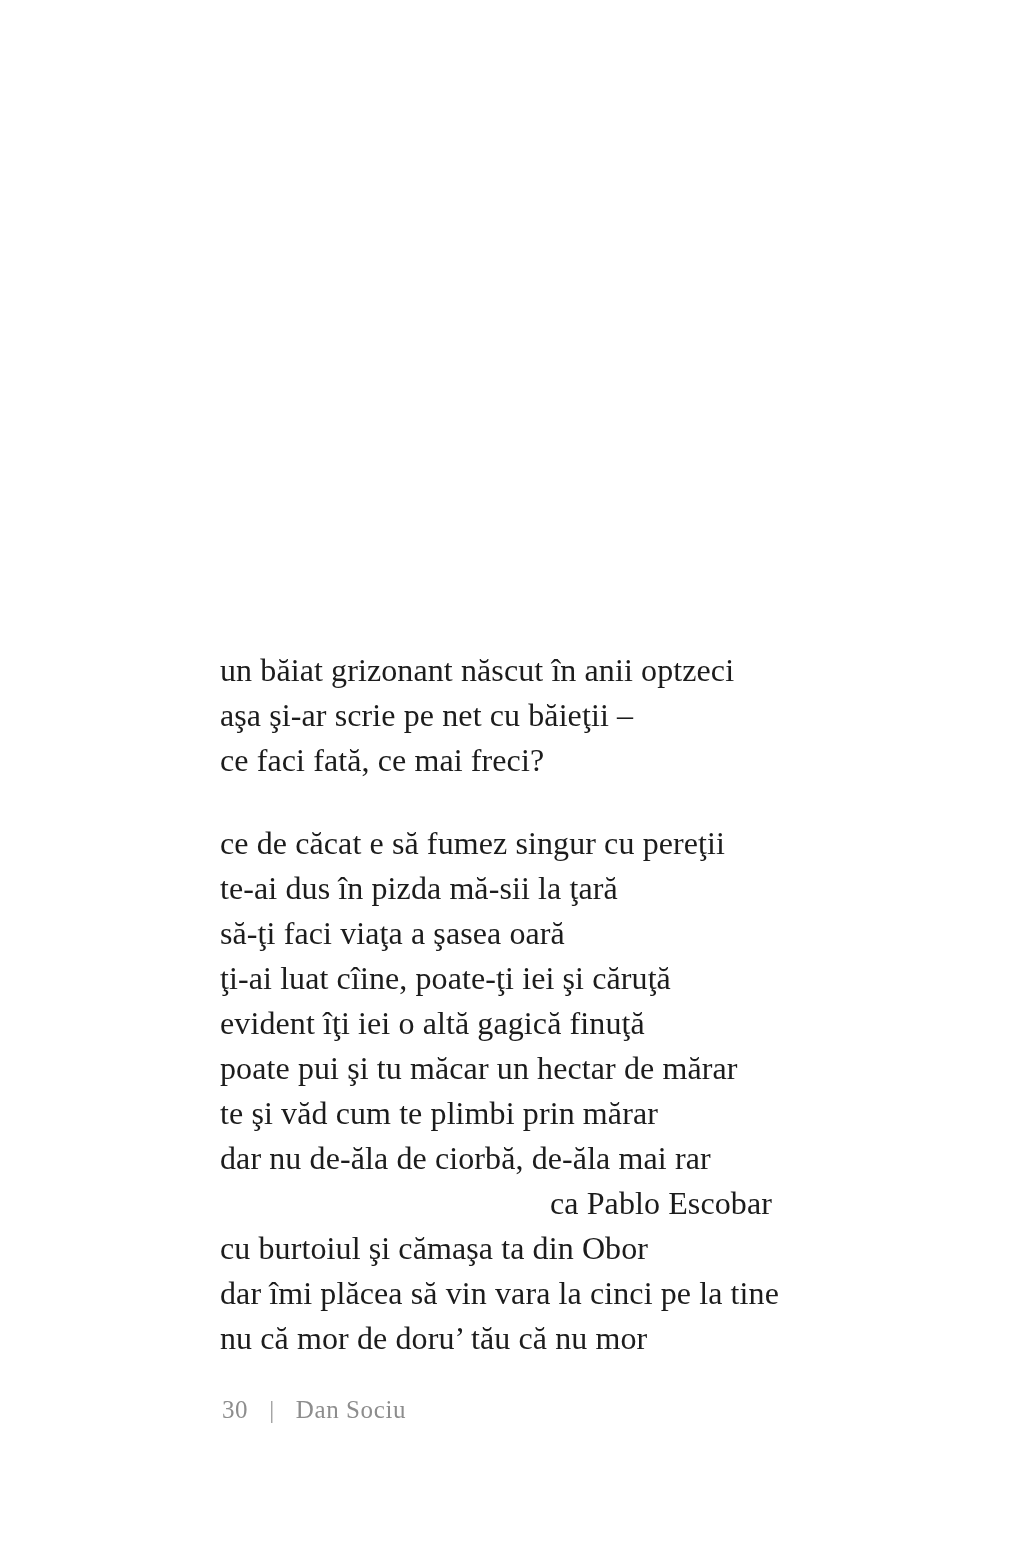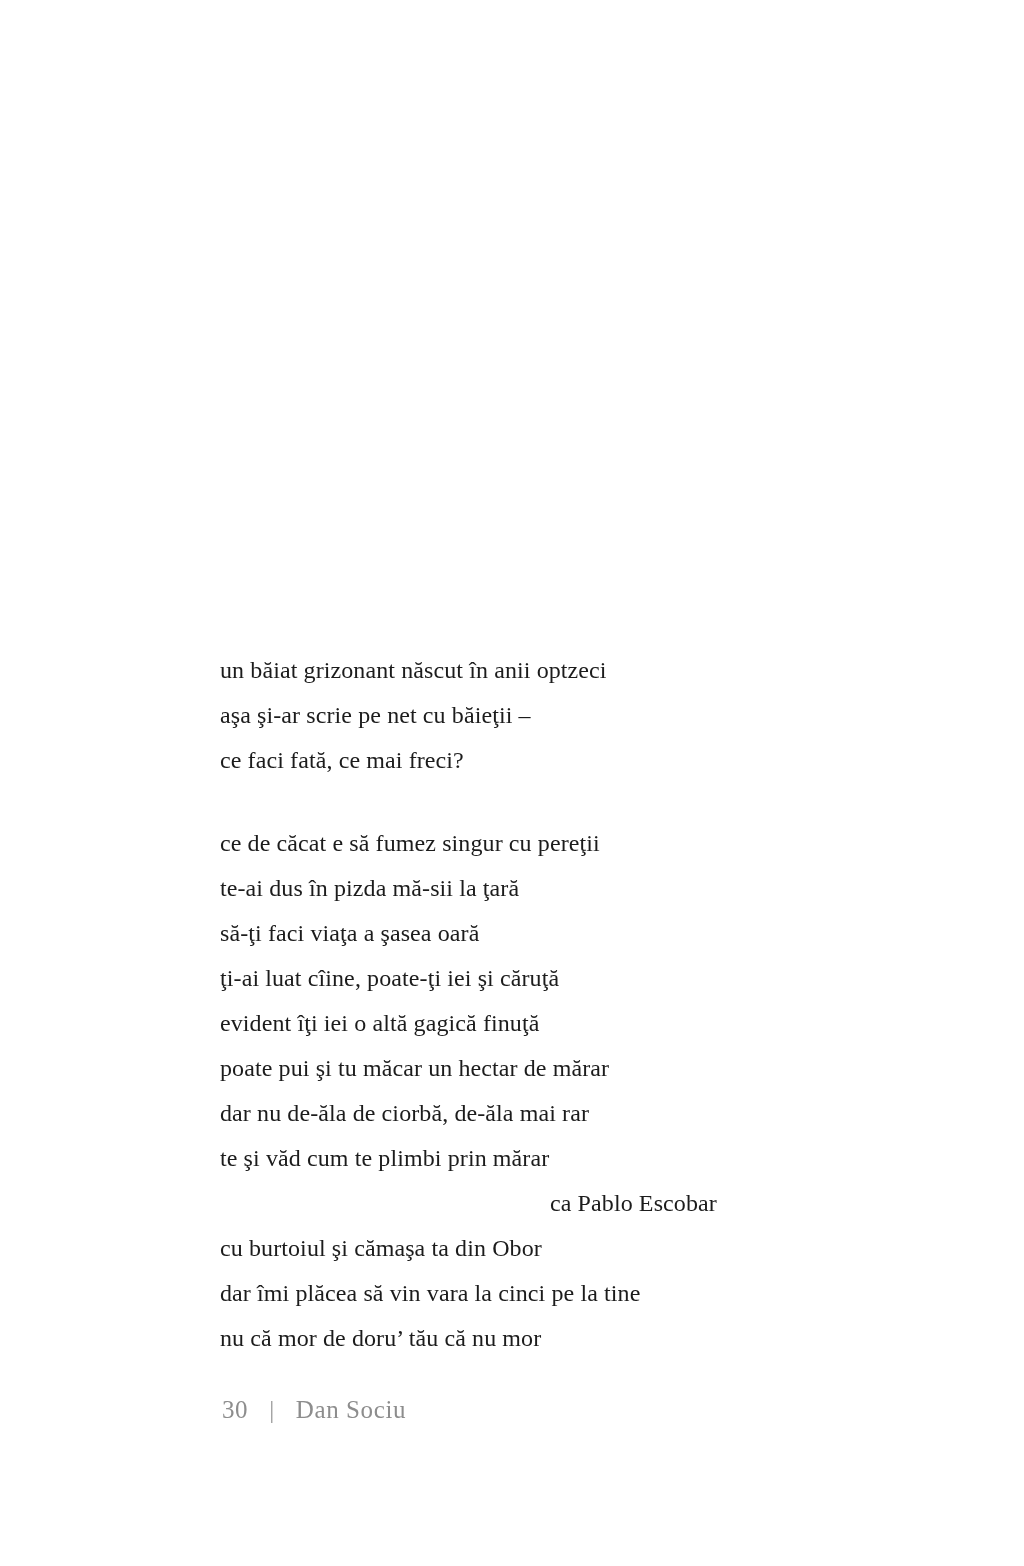--- a/index.html
+++ b/index.html
@@ -22,21 +22,21 @@
     top: 648px;
     width: 640px;
   }
   .stanza {
     margin: 0 0 38px 0;
   }
   .stanza:last-child {
     margin-bottom: 16px;
   }
   .line {
-    font-size: 24px;
+    font-size: 32px;
     line-height: 45px;
     letter-spacing: 0.1px;
     white-space: pre;
     color: #1c1c1c;
   }
   .line.indent {
     padding-left: 330px;
   }
   .footer {
     position: absolute;
@@ -73,22 +73,22 @@
       <div class="line">ce faci fată, ce mai freci?</div>
     </div>
 
     <div class="stanza">
       <div class="line">ce de căcat e să fumez singur cu pereţii</div>
       <div class="line">te-ai dus în pizda mă-sii la ţară</div>
       <div class="line">să-ţi faci viaţa a şasea oară</div>
       <div class="line">ţi-ai luat cîine, poate-ţi iei şi căruţă</div>
       <div class="line">evident îţi iei o altă gagică finuţă</div>
       <div class="line">poate pui şi tu măcar un hectar de mărar</div>
+      <div class="line">te şi văd cum te plimbi prin mărar</div>
       <div class="line">dar nu de-ăla de ciorbă, de-ăla mai rar</div>
-      <div class="line">te şi văd cum te plimbi prin mărar</div>
       <div class="line indent">ca Pablo Escobar</div>
       <div class="line">cu burtoiul şi cămaşa ta din Obor</div>
       <div class="line">dar îmi plăcea să vin vara la cinci pe la tine</div>
       <div class="line">nu că mor de doru’ tău că nu mor</div>
     </div>
 
   </div>
 
   <div class="footer">
     <span class="pagenum">30</span>

